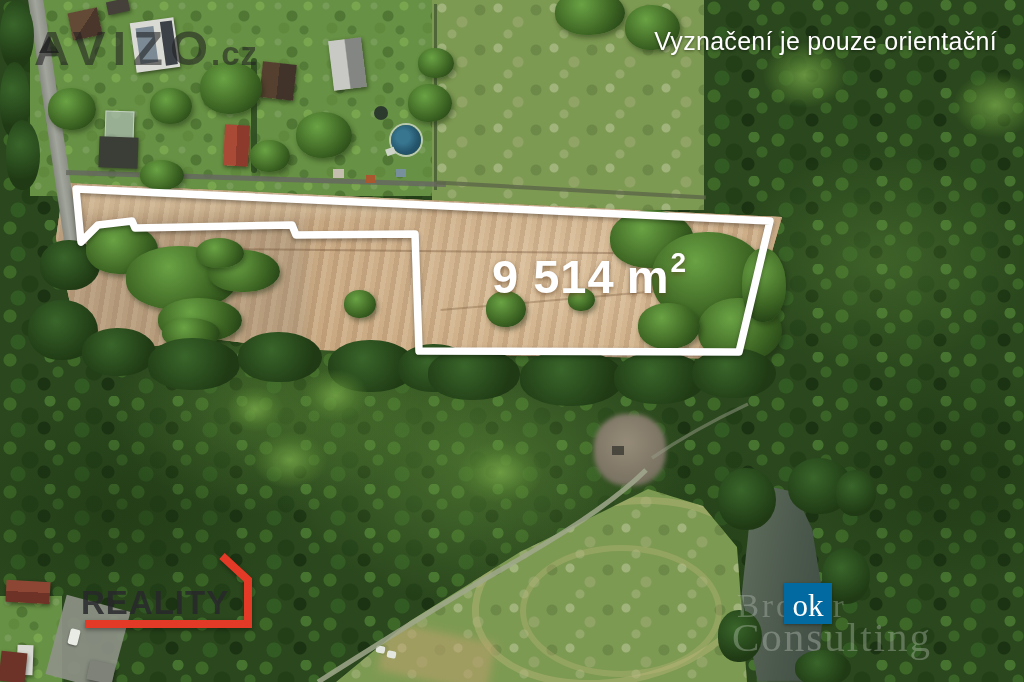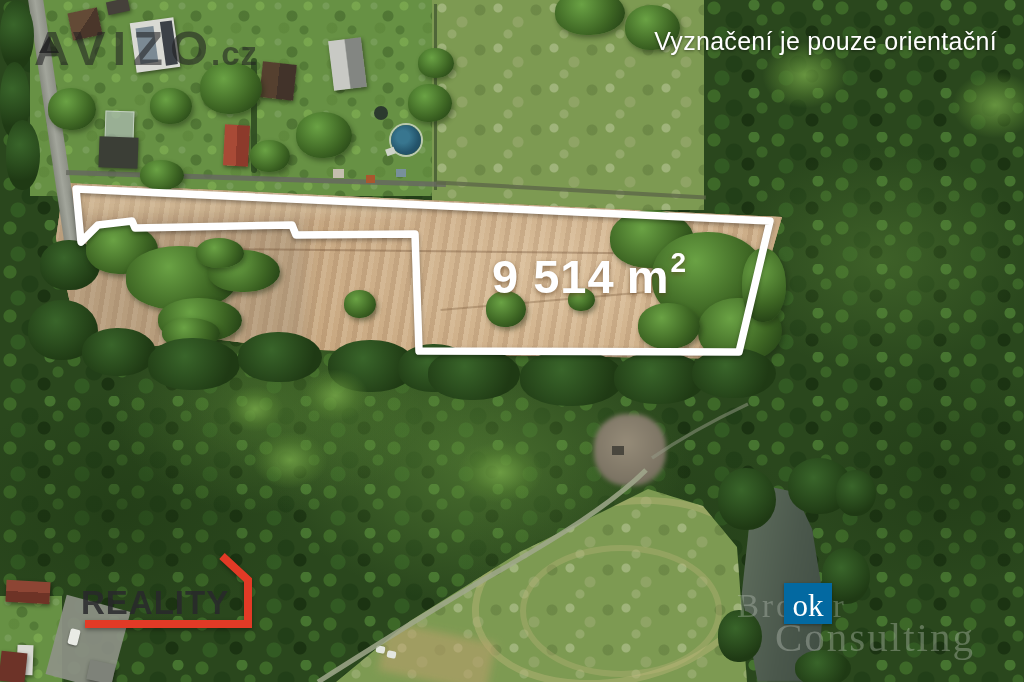--- a/index.html
+++ b/index.html
@@ -79,21 +79,21 @@
   .area-label .unit{margin-left:12px;}
   .area-label sup{font-size:28px;position:relative;top:-4px;margin-left:1px;}
   .rs-reality{position:absolute;left:81px;top:584px;font-size:33px;font-weight:800;
     color:rgba(40,40,43,.85);letter-spacing:1px;}
   .rs-spolu{position:absolute;left:82px;top:631px;font-size:33px;font-weight:800;
     color:rgba(40,40,43,.85);letter-spacing:1px;white-space:nowrap;}
   .rs-tld{color:#e23a26;margin-left:2px;}
   .bk-line1{position:absolute;left:737px;top:588px;font-family:"Liberation Serif",serif;
     font-size:33px;color:rgba(210,215,205,.30);letter-spacing:3px;}
   .bk-line2{position:absolute;left:732px;top:613px;font-family:"Liberation Serif",serif;
-    font-size:41px;color:rgba(210,215,205,.33);letter-spacing:2px;margin-left:43px;}
+    font-size:41px;color:rgba(210,215,205,.33);letter-spacing:2px;}
   .bk-square{position:absolute;left:784px;top:583px;width:48px;height:41px;background:#0369a1;
     box-shadow:0 1px 3px rgba(0,0,0,.35);}
   .bk-square span{display:block;font-family:"Liberation Serif",serif;font-size:31px;color:#fff;
     text-align:center;line-height:46px;}
 </style>
 </head>
 <body>
 
 <div id="stage">
 

